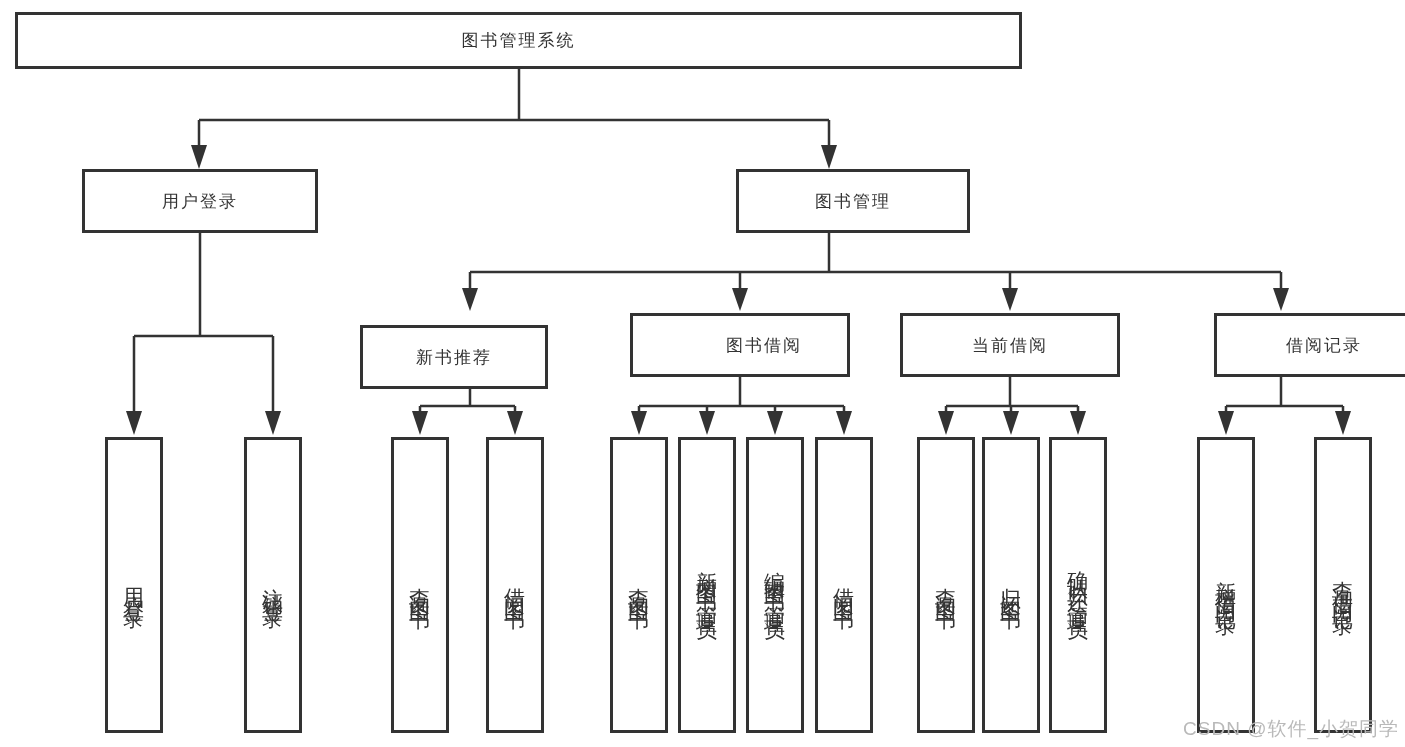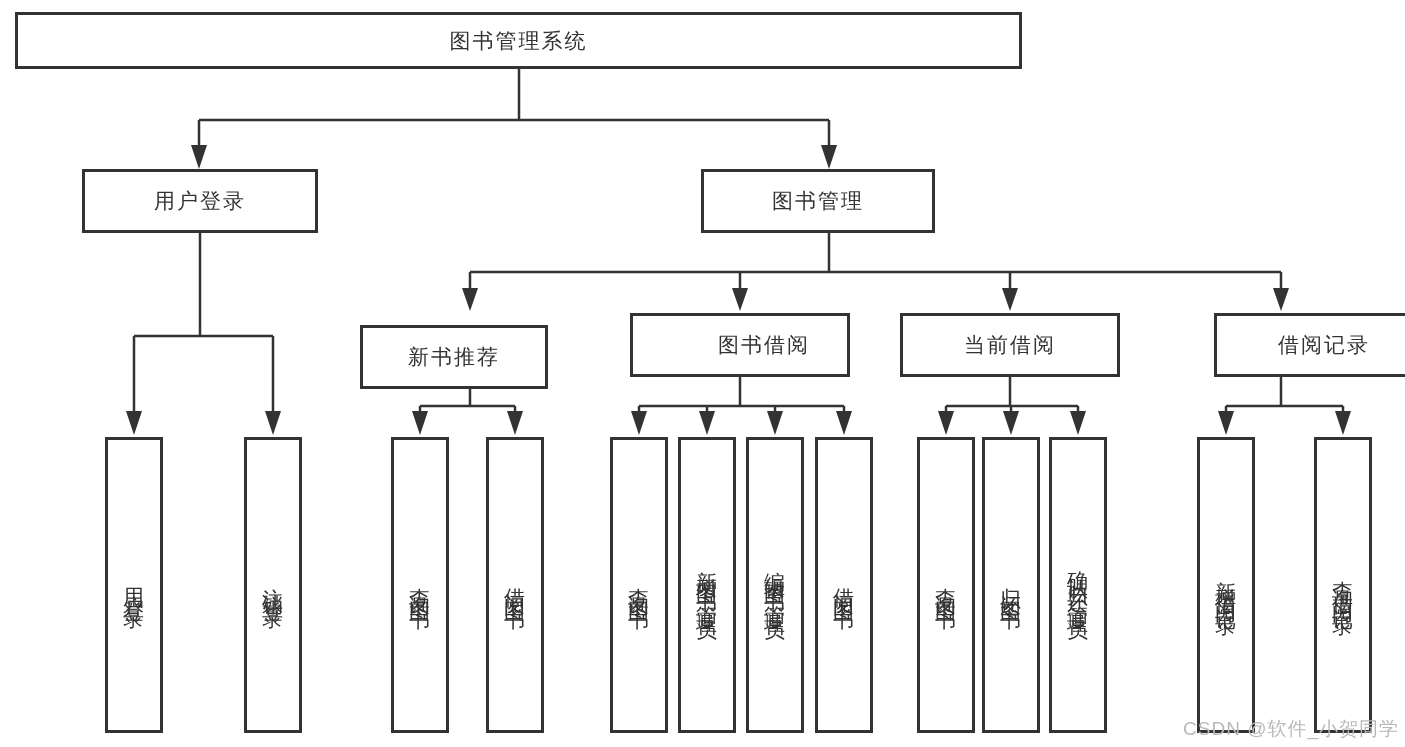--- a/index.html
+++ b/index.html
@@ -26,21 +26,21 @@
     position: absolute;
     box-sizing: border-box;
     border: 3px solid #333333;
     background: #ffffff;
     display: flex;
     align-items: center;
     justify-content: center;
     color: #333333;
   }
   .h-node {
-    font-size: 21px;
+    font-size: 17px;
     letter-spacing: 2px;
     white-space: nowrap;
   }
   .v-node {
     font-size: 21px;
     color: #333333;
   }
   .v-node span {
     writing-mode: vertical-rl;
     text-orientation: mixed;
@@ -99,21 +99,21 @@
       <polygon points="1003,411 1019,411 1011,435"></polygon>
       <polygon points="1070,411 1086,411 1078,435"></polygon>
       <polygon points="1218,411 1234,411 1226,435"></polygon>
       <polygon points="1335,411 1351,411 1343,435"></polygon>
     </g>
   </svg>
 
   <div class="node h-node" style="left:15px; top:12px; width:1007px; height:57px;">图书管理系统</div>
 
   <div class="node h-node" style="left:82px; top:169px; width:236px; height:64px;">用户登录</div>
-  <div class="node h-node" style="left:701px; top:169px; width:234px; height:64px;">图书管理</div>
+  <div class="node h-node" style="left:736px; top:169px; width:234px; height:64px;">图书管理</div>
 
   <div class="node h-node" style="left:360px; top:325px; width:188px; height:64px;">新书推荐</div>
   <div class="node h-node" style="left:630px; top:313px; width:220px; height:64px;padding-left:48px;">图书借阅</div>
   <div class="node h-node" style="left:900px; top:313px; width:220px; height:64px;font-family:Liberation Mono, monospace;">当前借阅</div>
   <div class="node h-node" style="left:1171px; top:313px; width:220px; height:64px;margin-left:43px;">借阅记录</div>
 
   <div class="node v-node" style="left:105px; top:437px; width:58px; height:296px;">
     <span>用户登录</span>
   </div>
   <div class="node v-node" style="left:244px; top:437px; width:58px; height:296px;">

